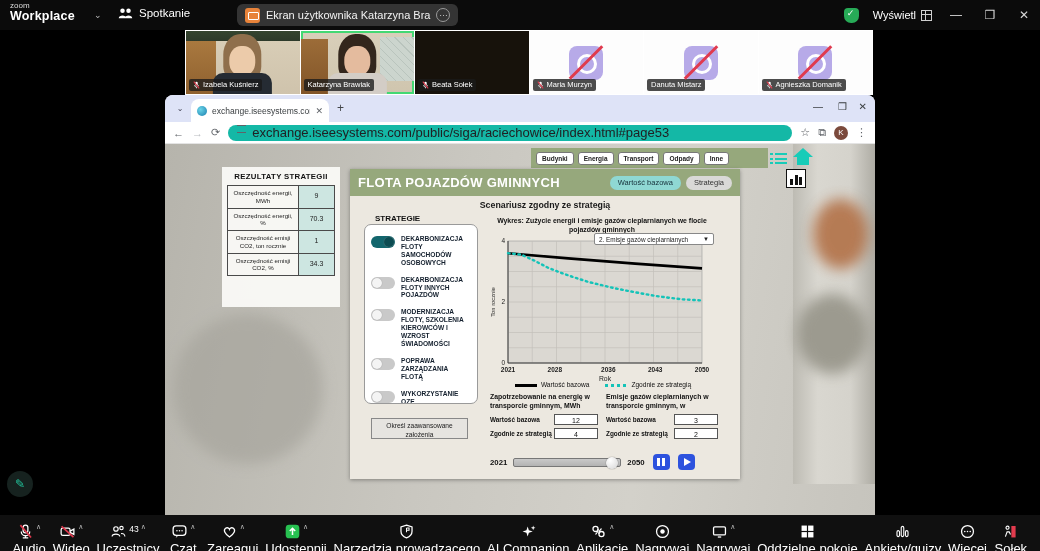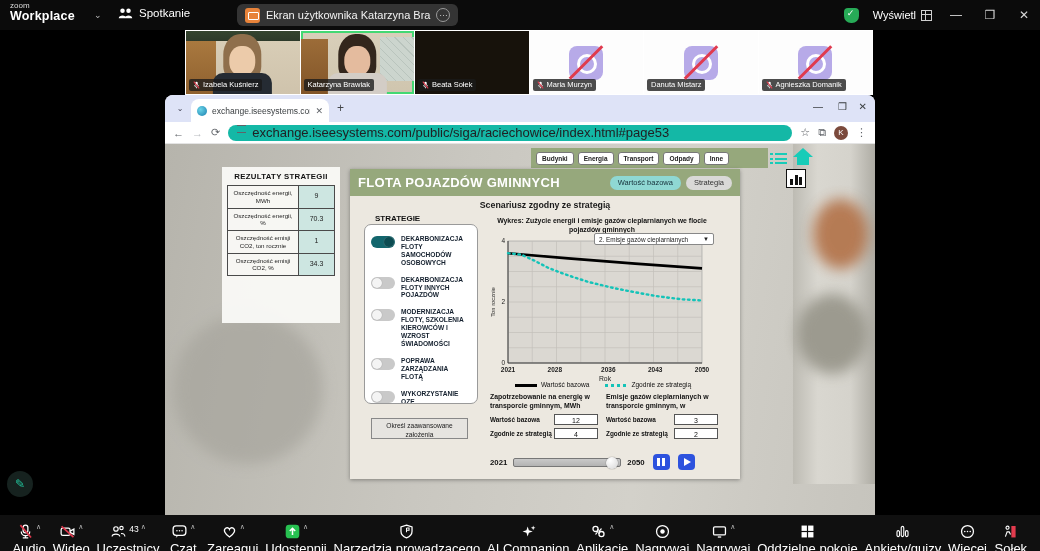--- a/index.html
+++ b/index.html
@@ -94,21 +94,21 @@
   .teal-list i{display:block;height:2px;background:#17ccb8;margin:0 0 2.5px 5px;position:relative;}
   .teal-list i:before{content:"";position:absolute;left:-5px;top:0;width:3px;height:2px;background:#17ccb8;}
   .home-ico{position:absolute;left:628px;top:4px;width:0;height:0;border-left:10px solid transparent;border-right:10px solid transparent;border-bottom:9px solid #17ccb8;}
   .home-ico:after{content:"";position:absolute;left:-6px;top:9px;width:12px;height:8px;background:#17ccb8;}
   .chart-box{position:absolute;left:621px;top:25px;width:20px;height:19px;background:#fff;border:1.6px solid #111;
     display:flex;align-items:flex-end;gap:1.5px;padding:2px 3px;}
   .chart-box i{flex:1;background:#111;}
   .chart-box i:nth-child(1){height:45%;}.chart-box i:nth-child(2){height:75%;}.chart-box i:nth-child(3){height:58%;}
 
   
-  #results{position:absolute;left:57px;top:23px;width:118px;height:156px;background:rgba(249,249,246,.96);padding:5px 5px 0;}
+  #results{position:absolute;left:57px;top:23px;width:118px;height:140px;background:rgba(249,249,246,.96);padding:5px 5px 0;}
   #results h3{margin:0 0 4px;font-size:7.8px;text-align:center;letter-spacing:.3px;color:#111;}
   #results table{width:100%;border-collapse:collapse;}
   #results td{border:1px solid #4a4a4a;font-size:6.2px;color:#1c1c1c;text-align:center;padding:3px 2px;line-height:1.25;}
   #results td.val{width:36px;background:#cde6e1;font-size:7px;}
 
   
   #panel{position:absolute;left:185px;top:25px;width:390px;height:310px;background:#ece8e0;box-shadow:0 1px 4px rgba(0,0,0,.35);}
   #panel-head{position:relative;height:27px;background:#96a87c;display:flex;align-items:center;padding:0 8px;}
   #panel-title{color:#fff;font-weight:bold;font-size:13px;letter-spacing:.3px;flex:1;white-space:nowrap;}
   .mode-pill{font-size:7.5px;border-radius:8px;padding:2.5px 8px;margin-left:5px;white-space:nowrap;}

